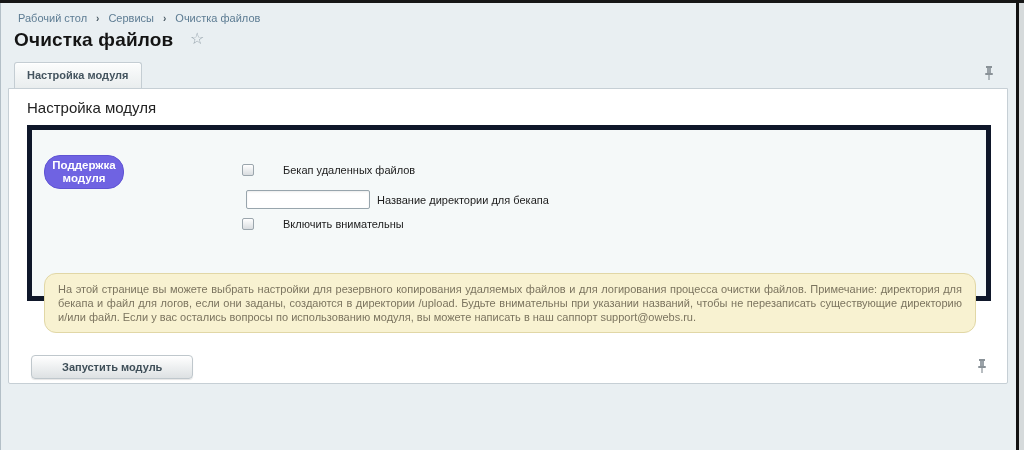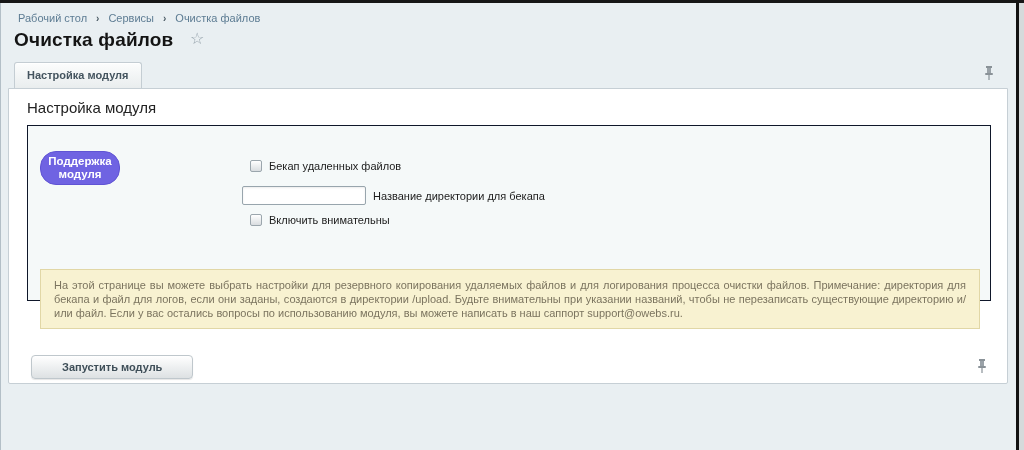--- a/index.html
+++ b/index.html
@@ -42,50 +42,50 @@
   
   .panel {
     position:absolute; top:88px; left:8px; width:1000px; height:296px;
     background:#ffffff; border:1px solid #c6cfd5; border-radius:0 0 2px 2px;
   }
   .panel-heading { position:absolute; top:10px; left:18px; font-size:15px; color:#222222; }
 
   
   .form-box {
     position:absolute; top:36px; left:18px; right:16px; height:176px;
-    background:#f5f9f9; border:1px solid #0f172a;
+    background:#f5f9f9; border:5px solid #0f172a;
   }
   .support-btn {
     position:absolute; left:12px; top:25px; width:80px;
     padding:3px 0; border-radius:16px;
     background:#6f63e2; border:1px solid #6054d4;
     color:#ffffff; font-size:11.5px; font-weight:bold; line-height:13px; text-align:center;
     cursor:pointer;
   }
-  .check-row { position:absolute; left:222px; font-size:11px; color:#1c1c1c; display:flex; align-items:flex-start; }
+  .check-row { position:absolute; left:210px; font-size:11px; color:#1c1c1c; display:flex; align-items:flex-start;gap:22px; }
   .check-row-1 { top:34px; }
   .check-row-2 { top:88px; }
   .cbox {
     display:inline-block; width:12px; height:12px; margin-right:7px;
     background:linear-gradient(#ffffff,#d9dde0);
     border:1px solid #9ba6ad; border-radius:2px; cursor:pointer;
   }
   .input-row { position:absolute; left:214px; font-size:11px; color:#1c1c1c; display:flex; align-items:center; }
   .input-row-1 { top:60px; }
   .input-row-2 { top:103px; }
   .text-input {
     width:124px; height:19px; margin-right:7px;
     border:1px solid #98a5ad; border-radius:2px; background:#ffffff;
     box-shadow:inset 0 1px 2px rgba(0,0,0,0.08);
     font-family:"Liberation Sans", sans-serif; font-size:11px; padding:0 4px; color:#222;
   }
   .note {
     position:absolute; left:12px; right:10px; top:143px;
     padding:8px 13px;
-    background:#f8f2d1; border:1px solid #e1d7a6; border-radius:0;
+    background:#f8f2d1; border:1px solid #e1d7a6; border-radius:12px;
     font-size:11px; line-height:14px; color:#7b745f; text-align:justify;
   }
   .run-btn {
     position:absolute; left:22px; top:266px;
     padding:5px 30px;
     background:linear-gradient(#ffffff,#dde1e3);
     border:1px solid #bfc7cc; border-radius:4px;
     box-shadow:0 1px 1px rgba(0,0,0,0.1);
     font-family:"Liberation Sans", sans-serif;
     font-size:11px; font-weight:bold; color:#3e4e58; cursor:pointer;

